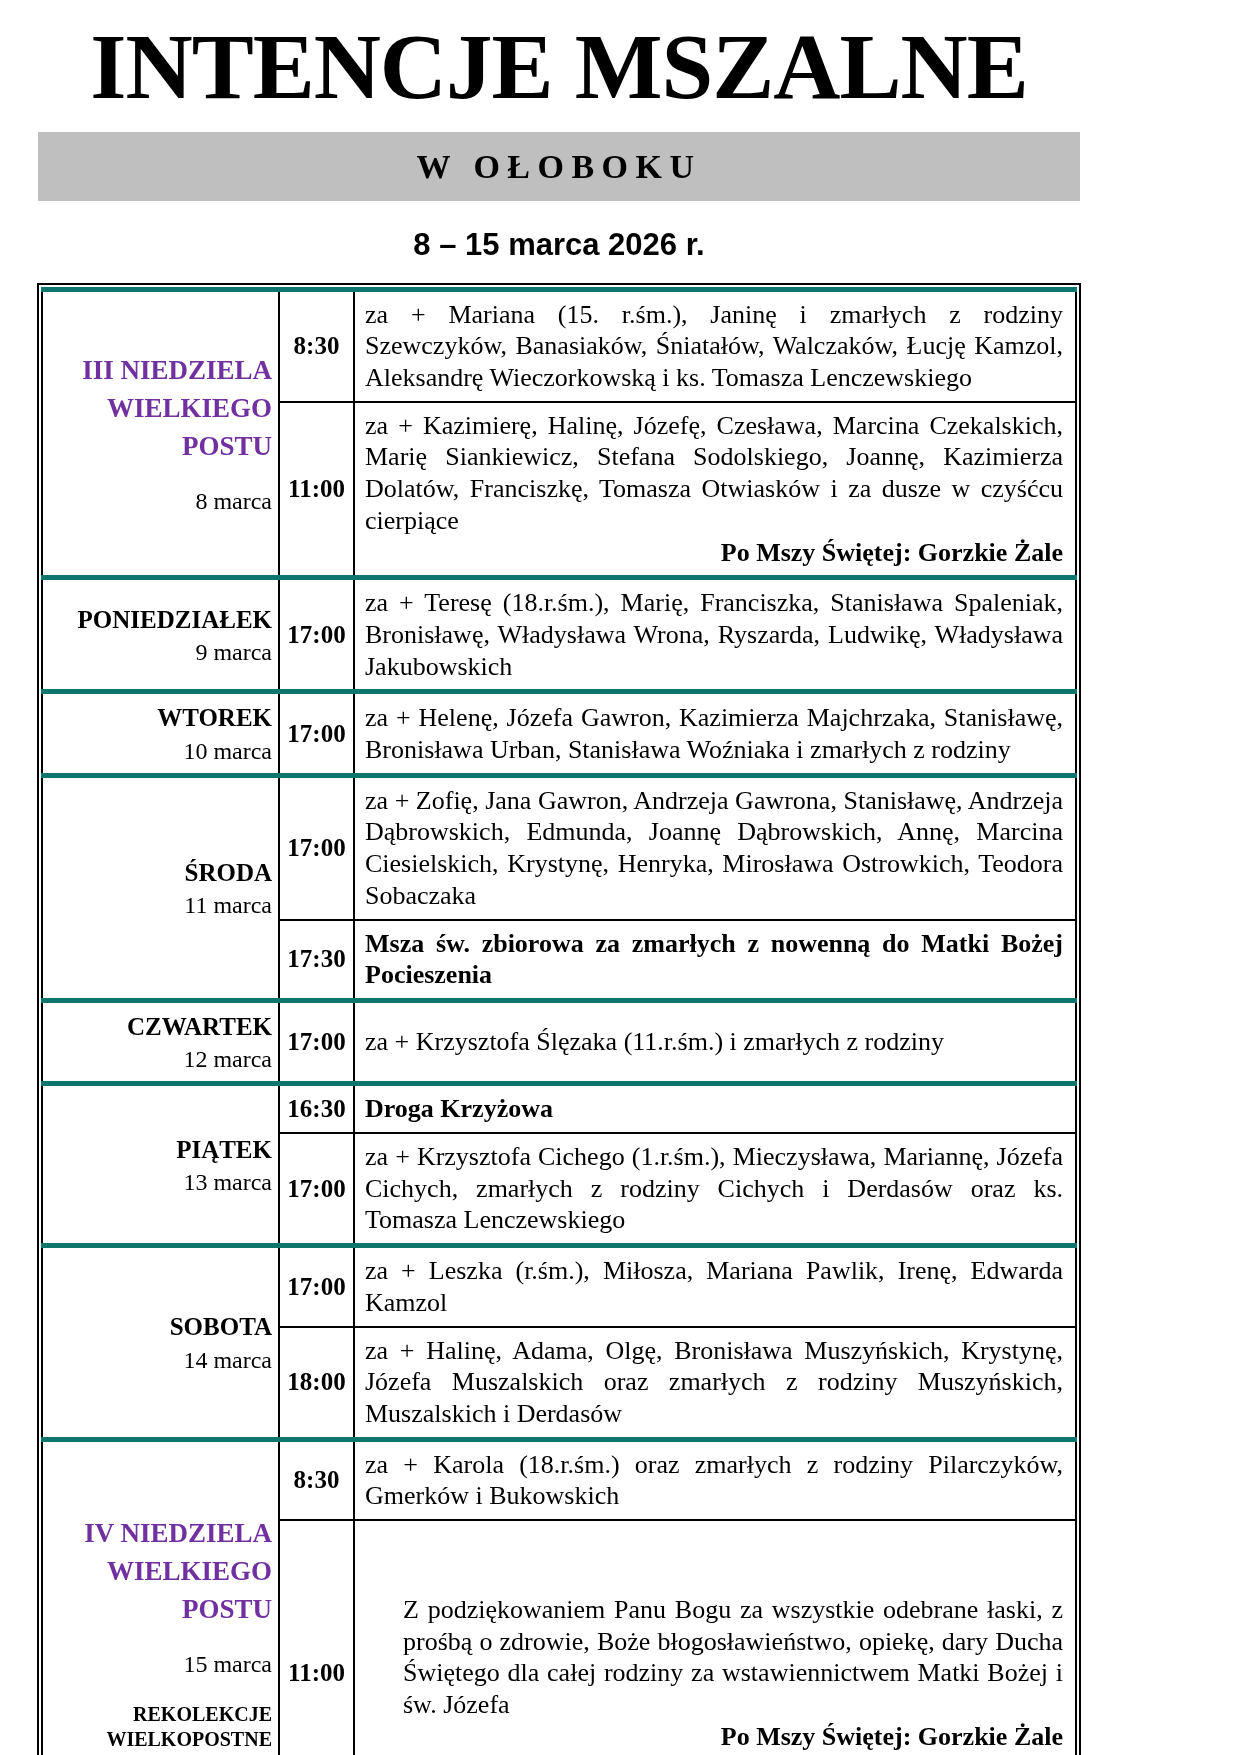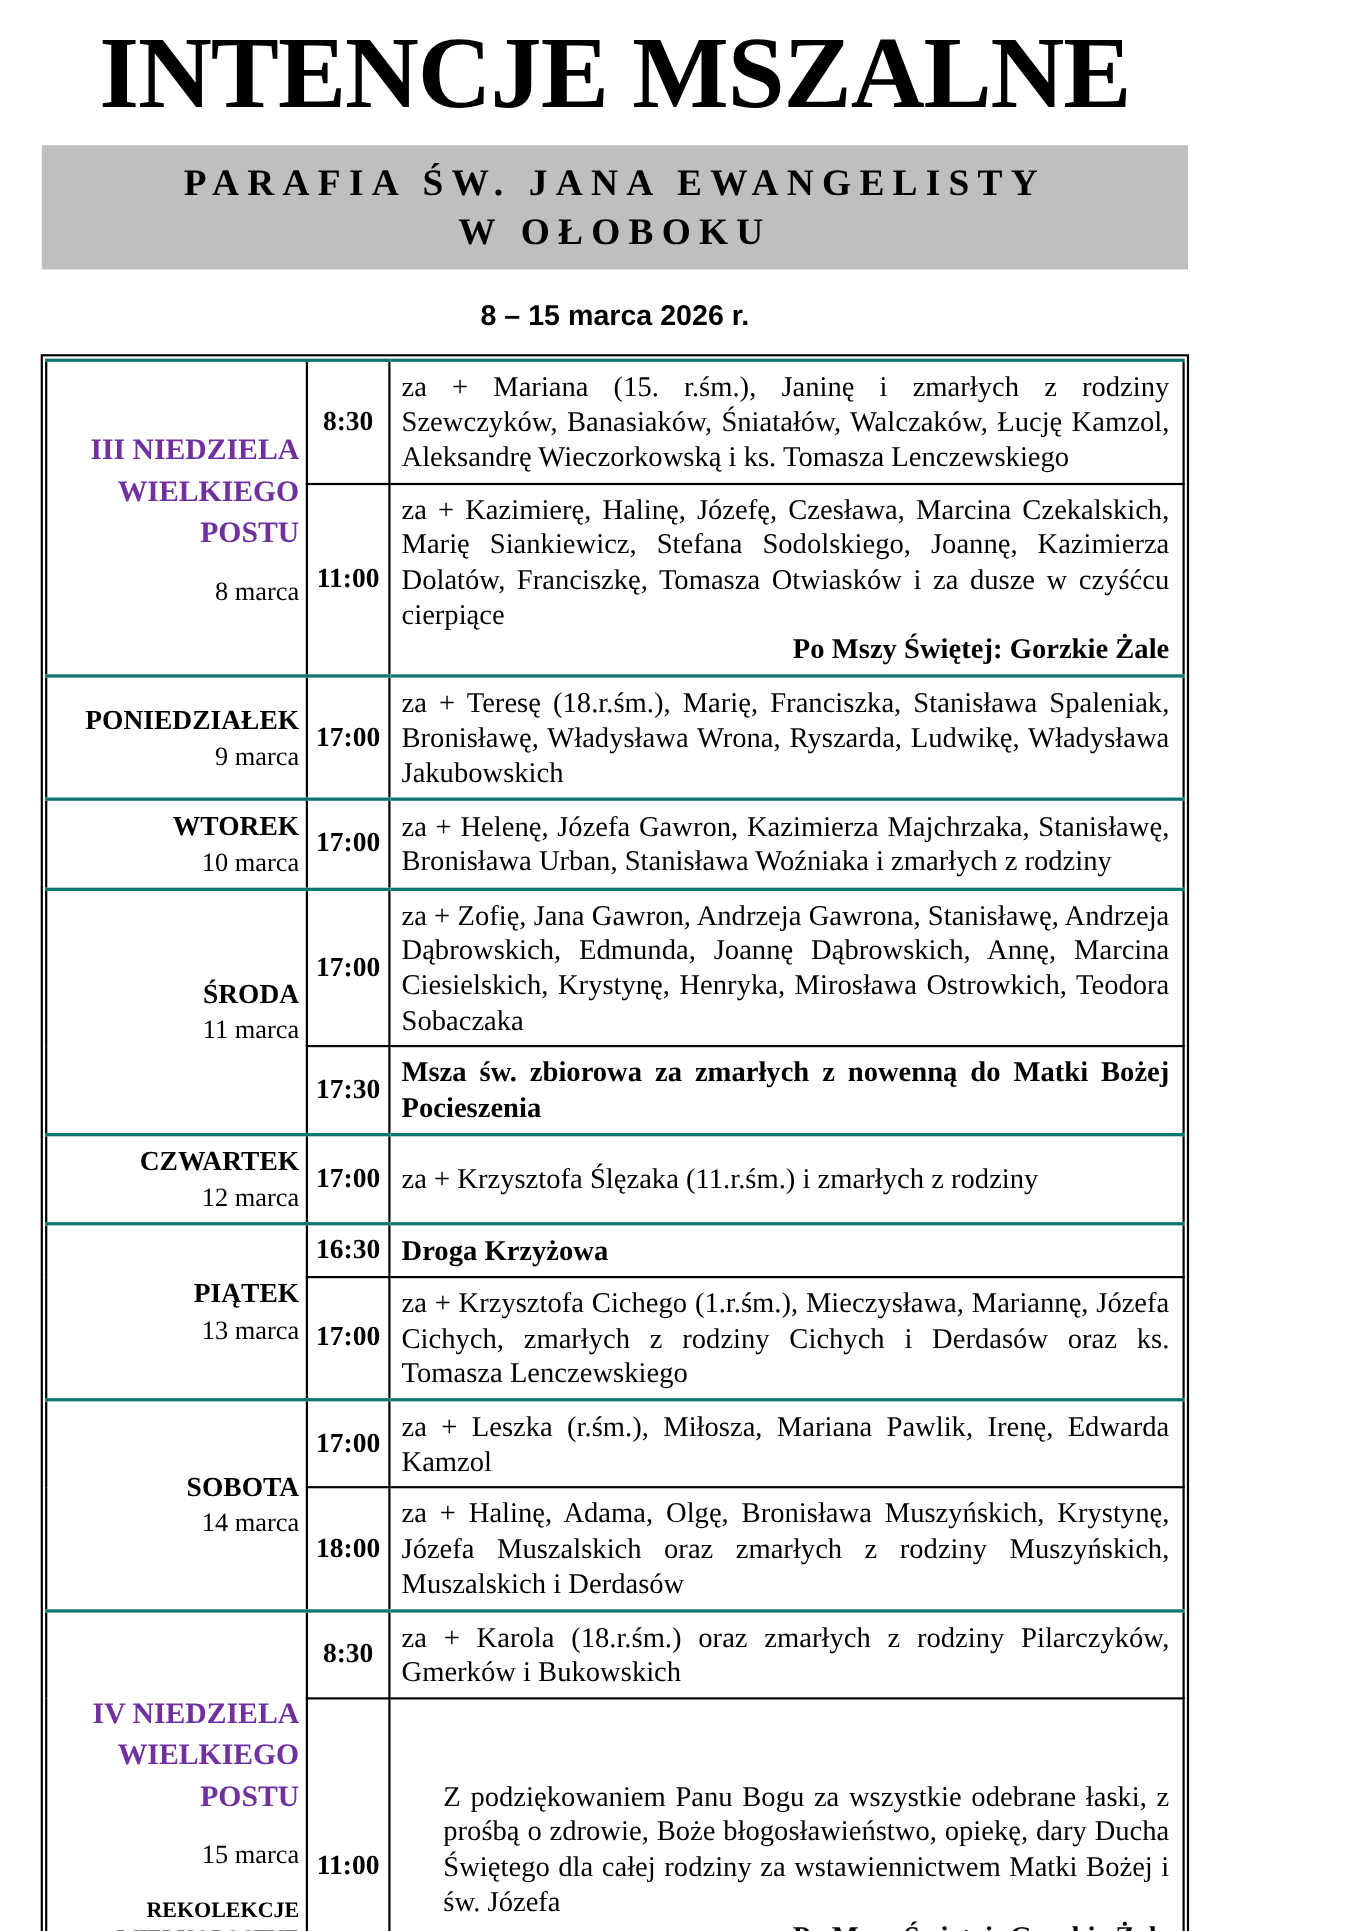--- a/index.html
+++ b/index.html
@@ -32,39 +32,39 @@
     font-weight: bold;
     font-size: 34px;
     line-height: 1.32;
     letter-spacing: 0.22em;
   }
 
   .date-range {
     text-align: center;
     font-family: "Liberation Sans", sans-serif;
     font-weight: bold;
-    font-size: 26px;
+    font-size: 31px;
     margin: 26px 0 20px 0;
   }
 
   .table-frame {
     margin: 0 37px;
     border: 2px solid #000;
     padding: 2px;
   }
   table.schedule {
     border-collapse: collapse;
     width: 100%;
     table-layout: fixed;
     border: 2px solid #000;
   }
   col.c-day  { width: 237px; }
   col.c-time { width: 75px; }
   td { border: 2px solid #000; }
-  tr.day-start td { border-top: 3px solid #0f766e; }
+  tr.day-start td { border-top: 5px solid #0f766e; }
 
   .day-cell {
     text-align: right;
     vertical-align: middle;
     padding: 8px 6px;
   }
   .day-name {
     font-weight: bold;
     font-size: 25px;
     line-height: 1.25;
@@ -109,21 +109,20 @@
   tr.tall-last .intention-cell { height: 290px; padding-left: 48px; }
 </style>
 </head>
 <body>
 
 <div class="page">
 
   <h1 class="main-title">INTENCJE MSZALNE</h1>
 
   <div class="banner">
-    <div>PARAFIA ŚW. JANA EWANGELISTY</div>
     <div>W OŁOBOKU</div>
   </div>
 
   <div class="date-range">8 – 15 marca 2026 r.</div>
 
   <div class="table-frame">
     <table class="schedule">
       <colgroup>
         <col class="c-day">
         <col class="c-time">

